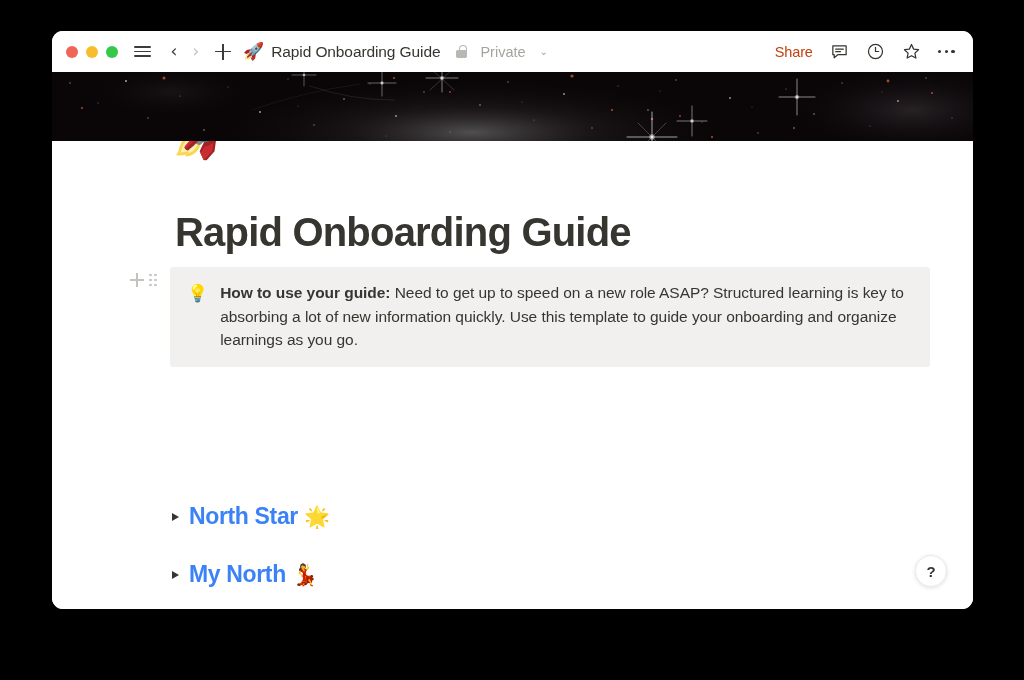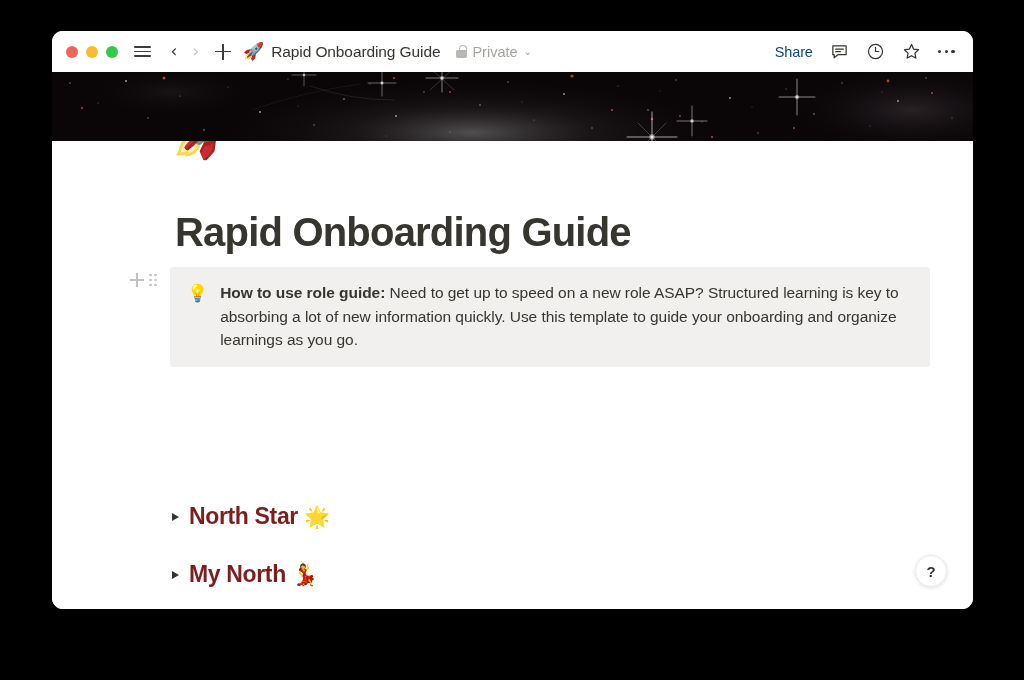--- a/index.html
+++ b/index.html
@@ -111,21 +111,21 @@
   .doc-title {
     font-size: 15.5px;
     color: #37352f;
     white-space: nowrap;
     letter-spacing: -0.1px;
   }
 
   .privacy {
     display: flex;
     align-items: center;
-    gap: 5px;
+    gap: 13px;
     margin-left: 16px;
     color: #a5a39e;
   }
   .lock-icon {
     position: relative;
     width: 11px; height: 13px;
     display: inline-block;
   }
   .lock-icon::before { 
     content: "";
@@ -154,21 +154,21 @@
 
   .tb-spacer { flex: 1; }
 
   .tb-right {
     display: flex;
     align-items: center;
     gap: 17px;
   }
   .share-label {
     font-size: 14.5px;
-    color: #0c4a6e;
+    color: #c2410c;
     letter-spacing: -0.1px;
   }
   .tb-right svg { display: block; }
   .dots-icon {
     display: flex;
     gap: 3.2px;
     align-items: center;
   }
   .dots-icon i {
     width: 3.6px; height: 3.6px;
@@ -288,21 +288,21 @@
     width: 0; height: 0;
     border-left: 7px solid #37352f;
     border-top: 4.6px solid transparent;
     border-bottom: 4.6px solid transparent;
     flex-shrink: 0;
     margin-top: 1px;
   }
   .toggle-label {
     font-size: 23px;
     font-weight: bold;
-    color: #7f1d1d;
+    color: #3b82f6;
     letter-spacing: -0.35px;
     white-space: nowrap;
   }
   .toggle-label .emj {
     font-family: "DejaVu Sans", sans-serif;
     font-weight: normal;
     font-size: 21px;
   }
 
   #toggle-0 { top: 362px; }
@@ -517,21 +517,21 @@
               <i></i>
               <i></i>
               <i></i>
               <i></i>
               <i></i>
           </span>
         </div>
         <div id="callout">
           <span class="callout-emoji">💡</span>
           <div class="callout-text">
-            <b>How to use role guide:</b><span> Need to get up to speed on a new role ASAP? Structured learning is key to absorbing a lot of new information quickly. Use this template to guide your onboarding and organize learnings as you go.</span>
+            <b>How to use your guide:</b><span> Need to get up to speed on a new role ASAP? Structured learning is key to absorbing a lot of new information quickly. Use this template to guide your onboarding and organize learnings as you go.</span>
           </div>
         </div>
       </div>
 
       <div class="toggle-row" id="toggle-0">
         <span class="toggle-arrow"></span>
         <span class="toggle-label"><span>North Star</span>
           <span class="emj">🌟</span></span>
       </div>
 

